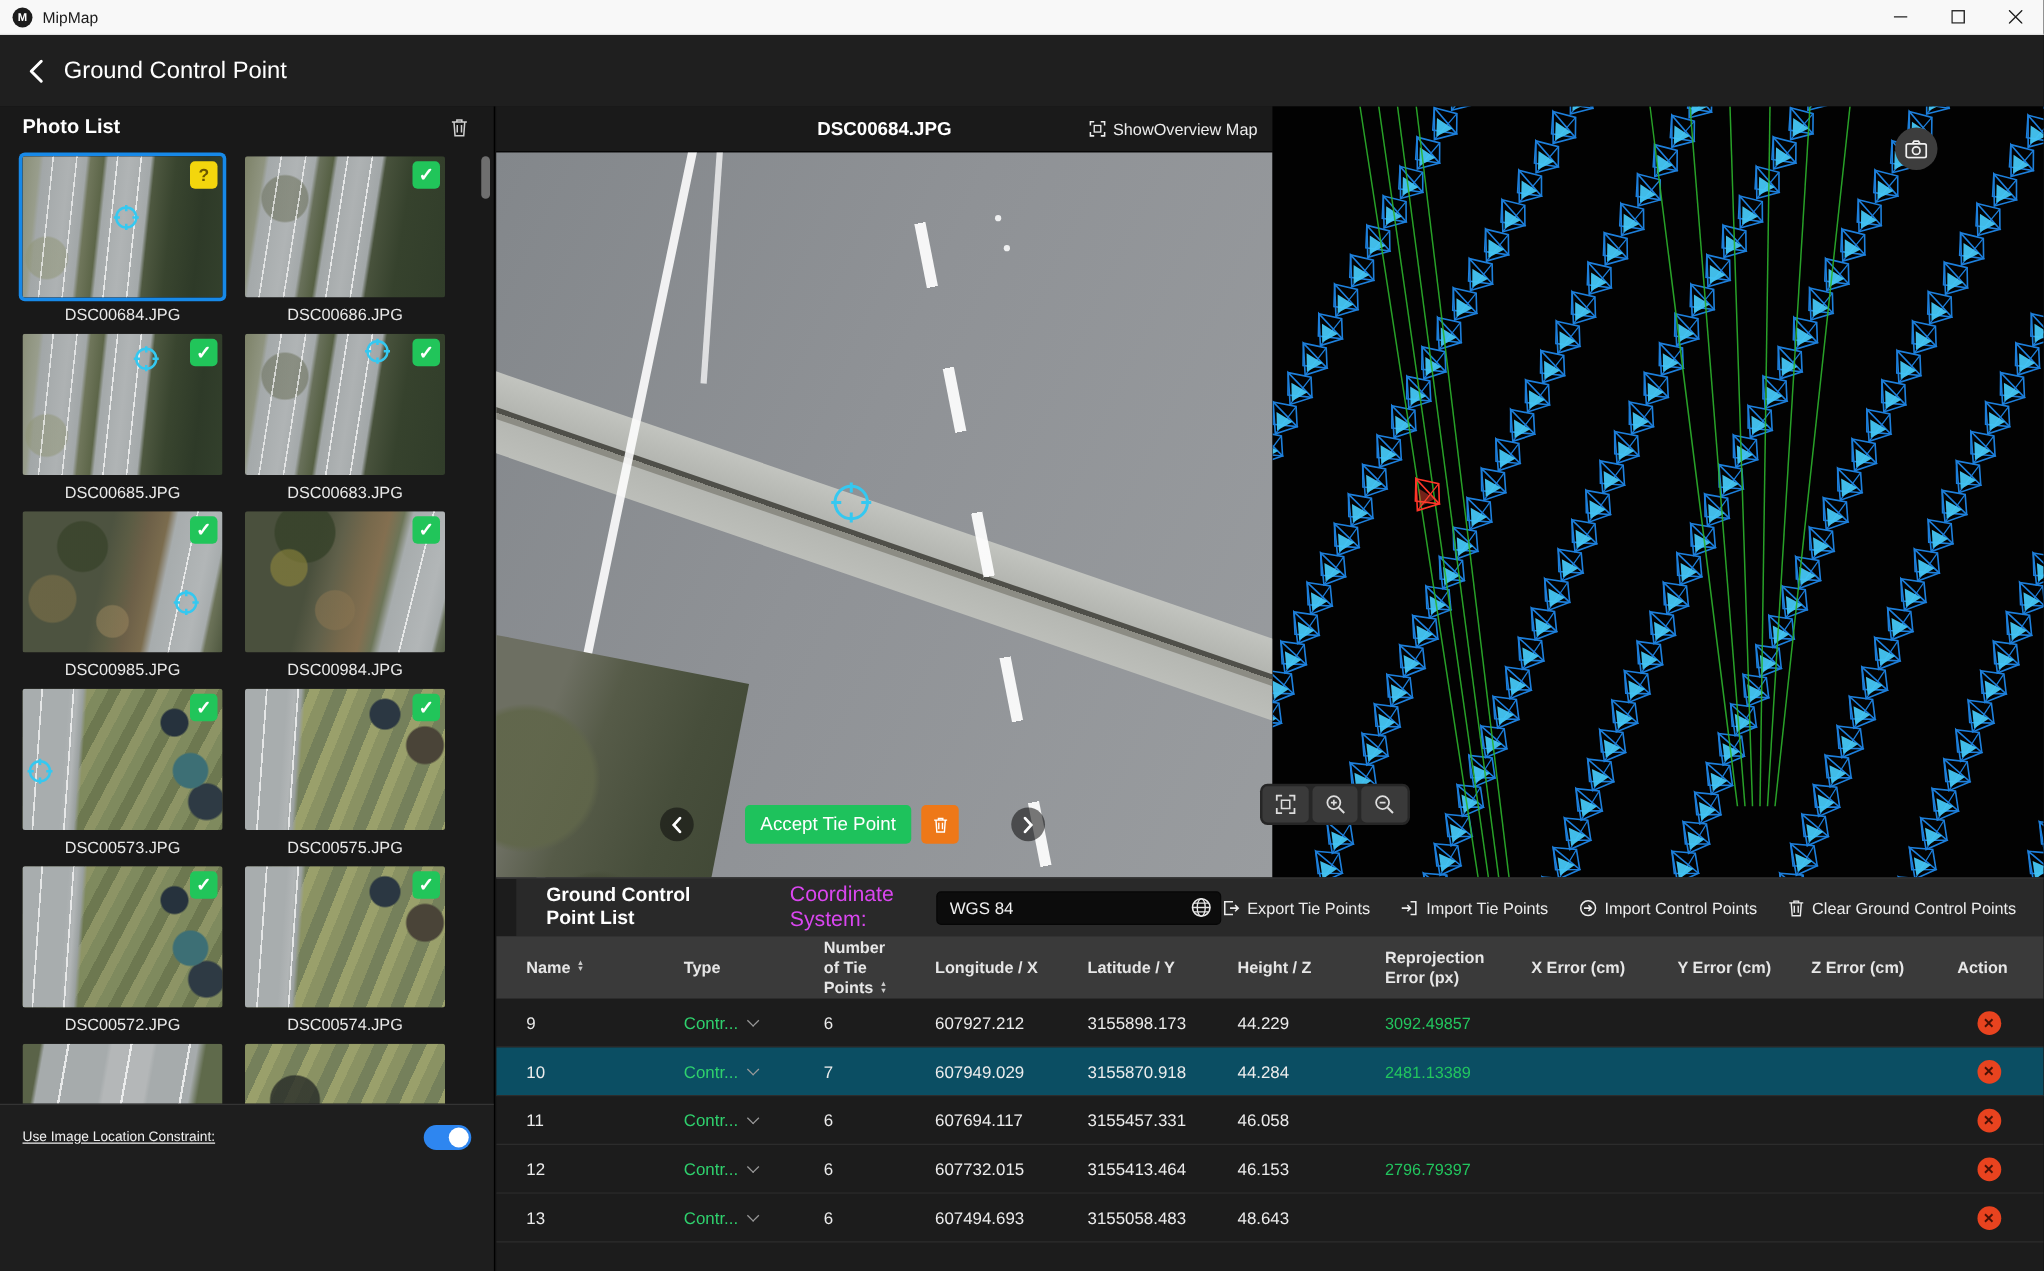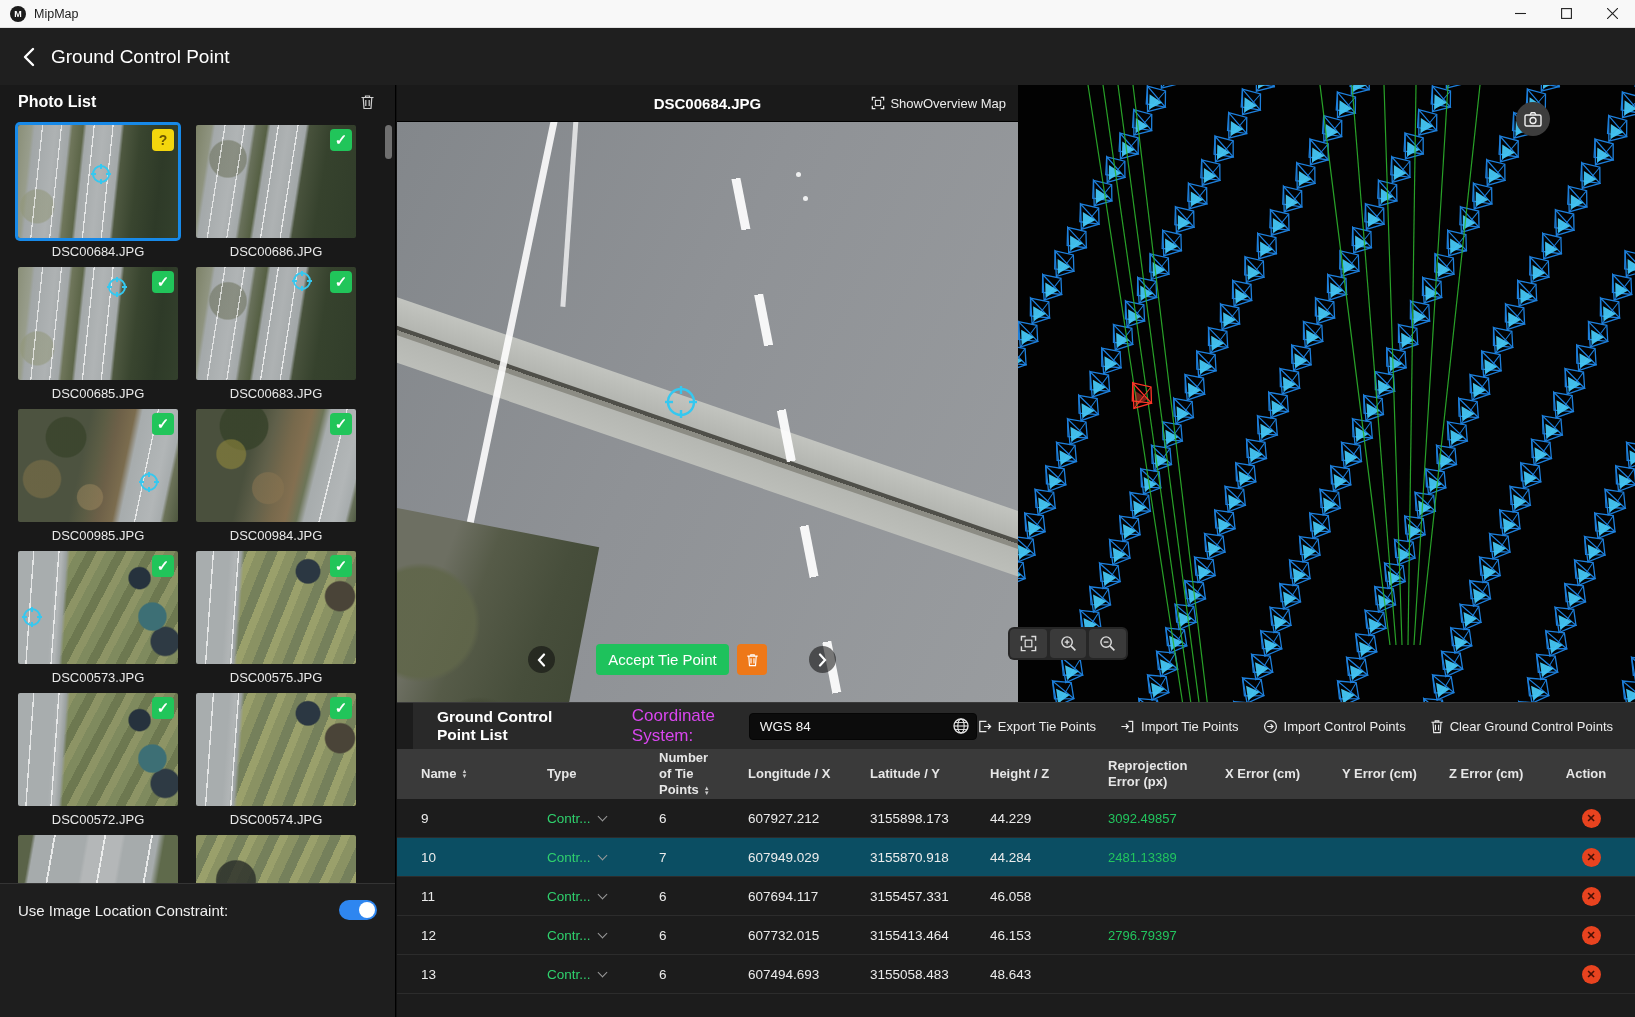--- a/index.html
+++ b/index.html
@@ -42,21 +42,21 @@
     display:flex; align-items:center; justify-content:center; font-weight:bold; }
   .badge.check { background:#21c55a; color:#fff; font-size:15px; }
   .badge.q { background:#f3d60d; color:#6b5600; font-size:14px; }
   .xhair { position:absolute; transform:translate(-50%,-50%); pointer-events:none; }
   .photo-label { color:#e9e9e9; font-size:13px; text-align:center; margin-top:6px; height:19px;
     white-space:nowrap; }
   .scrollbar { position:absolute; top:40px; right:3px; width:7px; height:34px; background:#6f6f6f; border-radius:4px; }
   .sb-foot { position:absolute; left:0; right:0; bottom:0; height:134px; background:#1e1e1e;
     border-top:1px solid #343434; padding:16px 18px 0 18px; }
   .toggle-row { display:flex; align-items:center; }
-  .toggle-label { color:#f0f0f0; font-size:15px; }
+  .toggle-label { color:#f0f0f0; font-size:11px;text-decoration:underline; }
   .toggle { margin-left:auto; width:38px; height:20px; border-radius:10px; background:#2e86f0;
     position:relative; border:none; }
   .toggle::after { content:""; position:absolute; right:2px; top:2px; width:16px; height:16px;
     border-radius:50%; background:#fff; }
   .at-btn { margin-top:20px; width:100%; height:31px; background:#2e86f0; color:#fff; border:none;
     border-radius:5px; font-size:15px; font-family:inherit; }
 
   
   .t-road-a { background:
     linear-gradient(96deg, transparent 0 14%, rgba(255,255,255,.65) 14% 14.7%, transparent 14.7% 25%, rgba(255,255,255,.65) 25% 25.7%, transparent 25.7% 44%, rgba(255,255,255,.7) 44% 44.7%, transparent 44.7% 55%, rgba(255,255,255,.7) 55% 55.7%, transparent 55.7%),

